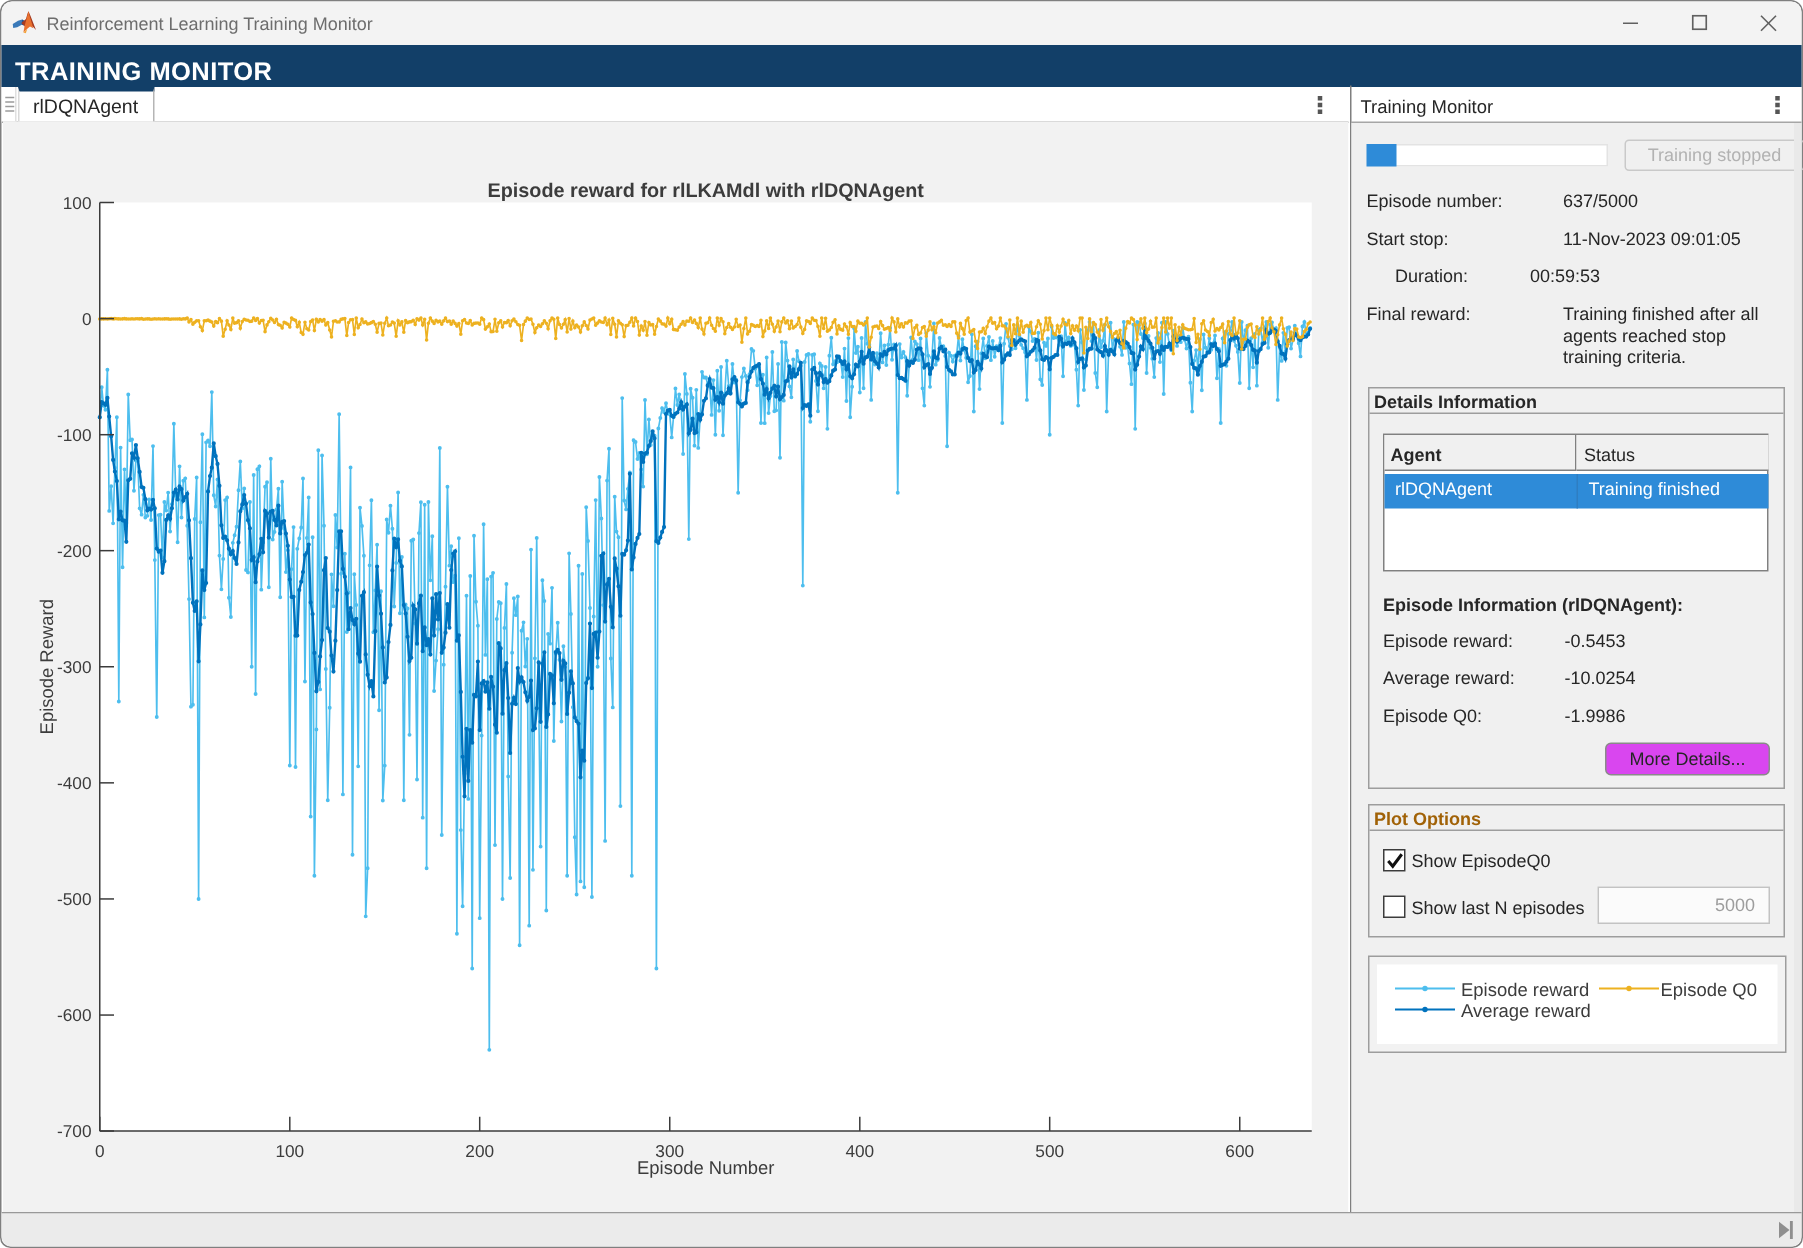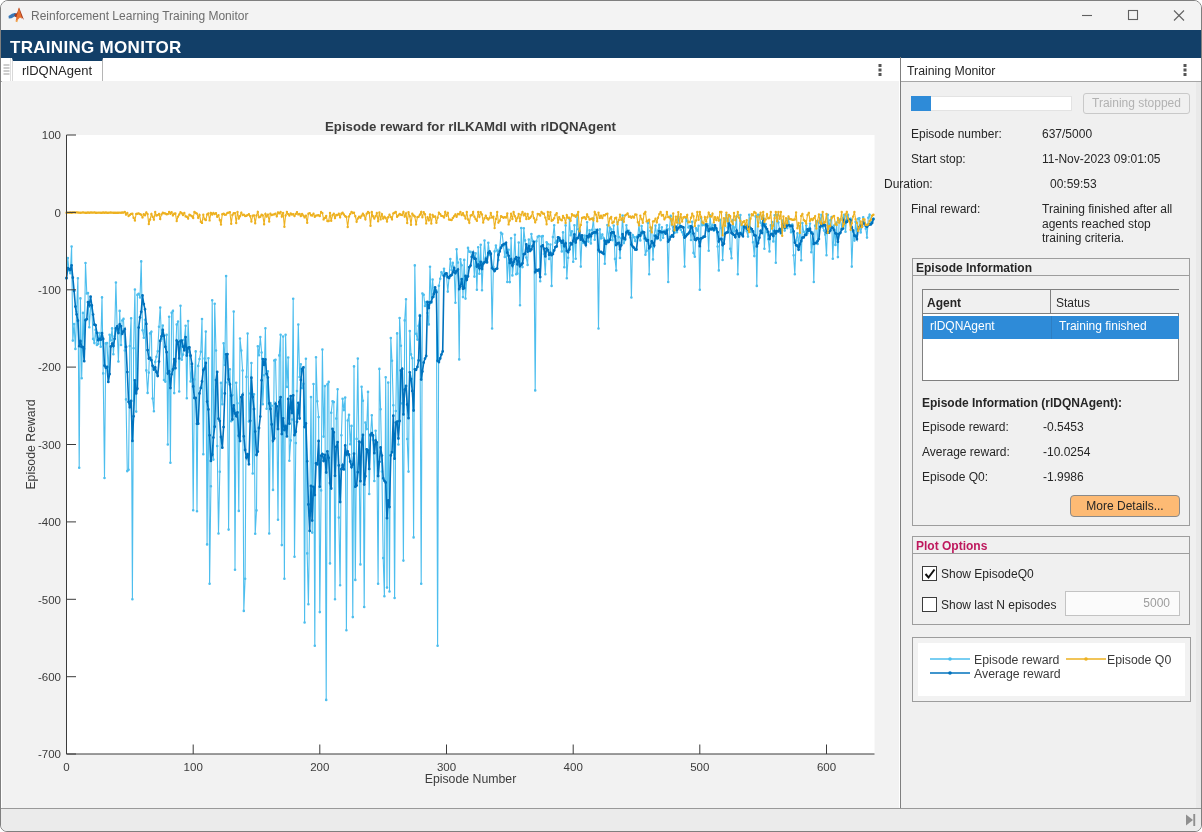--- a/index.html
+++ b/index.html
@@ -119,57 +119,57 @@
       <text x="59" y="677.2" text-anchor="end">-700</text>
     </g>
 <text x="468.5" y="701.5" text-anchor="middle" font-size="12.3" fill="#3c3c3c">Episode Number</text>
 <text x="33" y="363.5" text-anchor="middle" font-size="12.3" fill="#3c3c3c" transform="rotate(-90 33 363.5)">Episode Reward</text>
 </svg>
 
 <div class="abs" style="left:901px;top:82px;width:300px;height:726px;background:#f0f0f0"></div>
 
 <div class="abs" style="left:911px;top:96px;width:161px;height:15px;background:#ffffff;border:1px solid #e3e3e3"></div>
 <div class="abs" style="left:911px;top:96px;width:20px;height:15px;background:#2e8bd8"></div>
-<div class="abs" style="left:1083px;top:93px;width:107px;height:21px;border:1px solid #c9c9c9;border-radius:3px;font-size:12px;color:#b2b2b2;text-align:center;line-height:19px">Training stopped</div>
+<div class="abs" style="left:1083px;top:93px;width:120px;height:21px;border:1px solid #c9c9c9;border-radius:3px;font-size:12px;color:#b2b2b2;text-align:center;line-height:19px">Training stopped</div>
 
 <div class="abs lbl" style="left:911px;top:127px">Episode number:</div>
 <div class="abs lbl" style="left:1042px;top:127px">637/5000</div>
 <div class="abs lbl" style="left:911px;top:152px">Start stop:</div>
 <div class="abs lbl" style="left:1042px;top:152px">11-Nov-2023 09:01:05</div>
-<div class="abs lbl" style="left:884px;top:177px">Duration:</div>
-<div class="abs lbl" style="left:1050px;top:177px">00:59:53</div>
+<div class="abs lbl" style="left:930px;top:177px">Duration:</div>
+<div class="abs lbl" style="left:1020px;top:177px">00:59:53</div>
 <div class="abs lbl" style="left:911px;top:202px">Final reward:</div>
 <div class="abs lbl" style="left:1042px;top:202px;width:142px;line-height:14.5px">Training finished after all agents reached stop training criteria.</div>
 
 <div class="abs" style="left:912px;top:258px;width:278px;height:268px;border:1px solid #9d9d9d"></div>
 <div class="abs" style="left:913px;top:259px;width:276px;height:17px;border-bottom:1px solid #9d9d9d"></div>
-<div class="abs" style="left:916px;top:261px;font-size:12px;font-weight:bold;color:#262626">Episode Information</div>
+<div class="abs" style="left:916px;top:261px;font-size:12px;font-weight:bold;color:#262626">Details Information</div>
 
 <div class="abs" style="left:922px;top:289px;width:257px;height:92px;border:1px solid #808080;background:#ffffff"></div>
 <div class="abs" style="left:923px;top:290px;width:128px;height:24px;background:#f0f0f0;border-right:1px solid #808080;border-bottom:1px solid #808080"></div>
 <div class="abs" style="left:1051px;top:290px;width:128px;height:24px;background:#f0f0f0;border-bottom:1px solid #808080"></div>
 <div class="abs" style="left:927px;top:296px;font-size:12px;font-weight:bold;color:#262626">Agent</div>
 <div class="abs" style="left:1056px;top:296px;font-size:12px;font-weight:normal;color:#262626">Status</div>
 <div class="abs" style="left:923px;top:316px;width:256px;height:23px;background:#2e8bd8"></div>
 <div class="abs" style="left:1051px;top:316px;width:1px;height:23px;background:#2e7ec2"></div>
 <div class="abs" style="left:930px;top:319px;font-size:12px;color:#ffffff">rlDQNAgent</div>
 <div class="abs" style="left:1059px;top:319px;font-size:12px;color:#ffffff">Training finished</div>
 
 <div class="abs" style="left:922px;top:396px;font-size:12px;font-weight:bold;color:#262626">Episode Information (rlDQNAgent):</div>
 <div class="abs lbl" style="left:922px;top:420px">Episode reward:</div>
 <div class="abs lbl" style="left:1043px;top:420px">-0.5453</div>
 <div class="abs lbl" style="left:922px;top:445px">Average reward:</div>
 <div class="abs lbl" style="left:1043px;top:445px">-10.0254</div>
 <div class="abs lbl" style="left:922px;top:470px">Episode Q0:</div>
 <div class="abs lbl" style="left:1043px;top:470px">-1.9986</div>
-<div class="abs" style="left:1070px;top:495px;width:110px;height:22px;border:1px solid #8a8a8a;border-radius:4px;background:#fdba74;font-size:12px;color:#262626;text-align:center;line-height:20px">More Details...</div>
+<div class="abs" style="left:1070px;top:495px;width:110px;height:22px;border:1px solid #8a8a8a;border-radius:4px;background:#d946ef;font-size:12px;color:#262626;text-align:center;line-height:20px">More Details...</div>
 
 <div class="abs" style="left:912px;top:536px;width:278px;height:89px;border:1px solid #9d9d9d"></div>
 <div class="abs" style="left:913px;top:537px;width:276px;height:17px;border-bottom:1px solid #9d9d9d"></div>
-<div class="abs" style="left:916px;top:539px;font-size:12px;font-weight:bold;color:#be185d">Plot Options</div>
+<div class="abs" style="left:916px;top:539px;font-size:12px;font-weight:bold;color:#a16207">Plot Options</div>
 
 <div class="abs" style="left:922px;top:566px;width:15px;height:15px;border:1.5px solid #3c3c3c;background:#ffffff"></div>
 <svg class="abs" style="left:924px;top:568px" width="12" height="12">
     <path d="M1.5 6 L4.5 9.5 L10.5 1.5" fill="none" stroke="#111111" stroke-width="2"></path>
   </svg>
 <div class="abs lbl" style="left:941px;top:567px">Show EpisodeQ0</div>
 
 <div class="abs" style="left:922px;top:597px;width:15px;height:15px;border:1.5px solid #3c3c3c;background:#ffffff"></div>
 <div class="abs lbl" style="left:941px;top:598px">Show last N episodes</div>
 <div class="abs" style="left:1065px;top:591px;width:115px;height:25px;border:1px solid #c3c3c3;background:#fbfbfb;font-size:12px;color:#9d9d9d;text-align:right;line-height:23px;padding-right:9px">5000</div>

